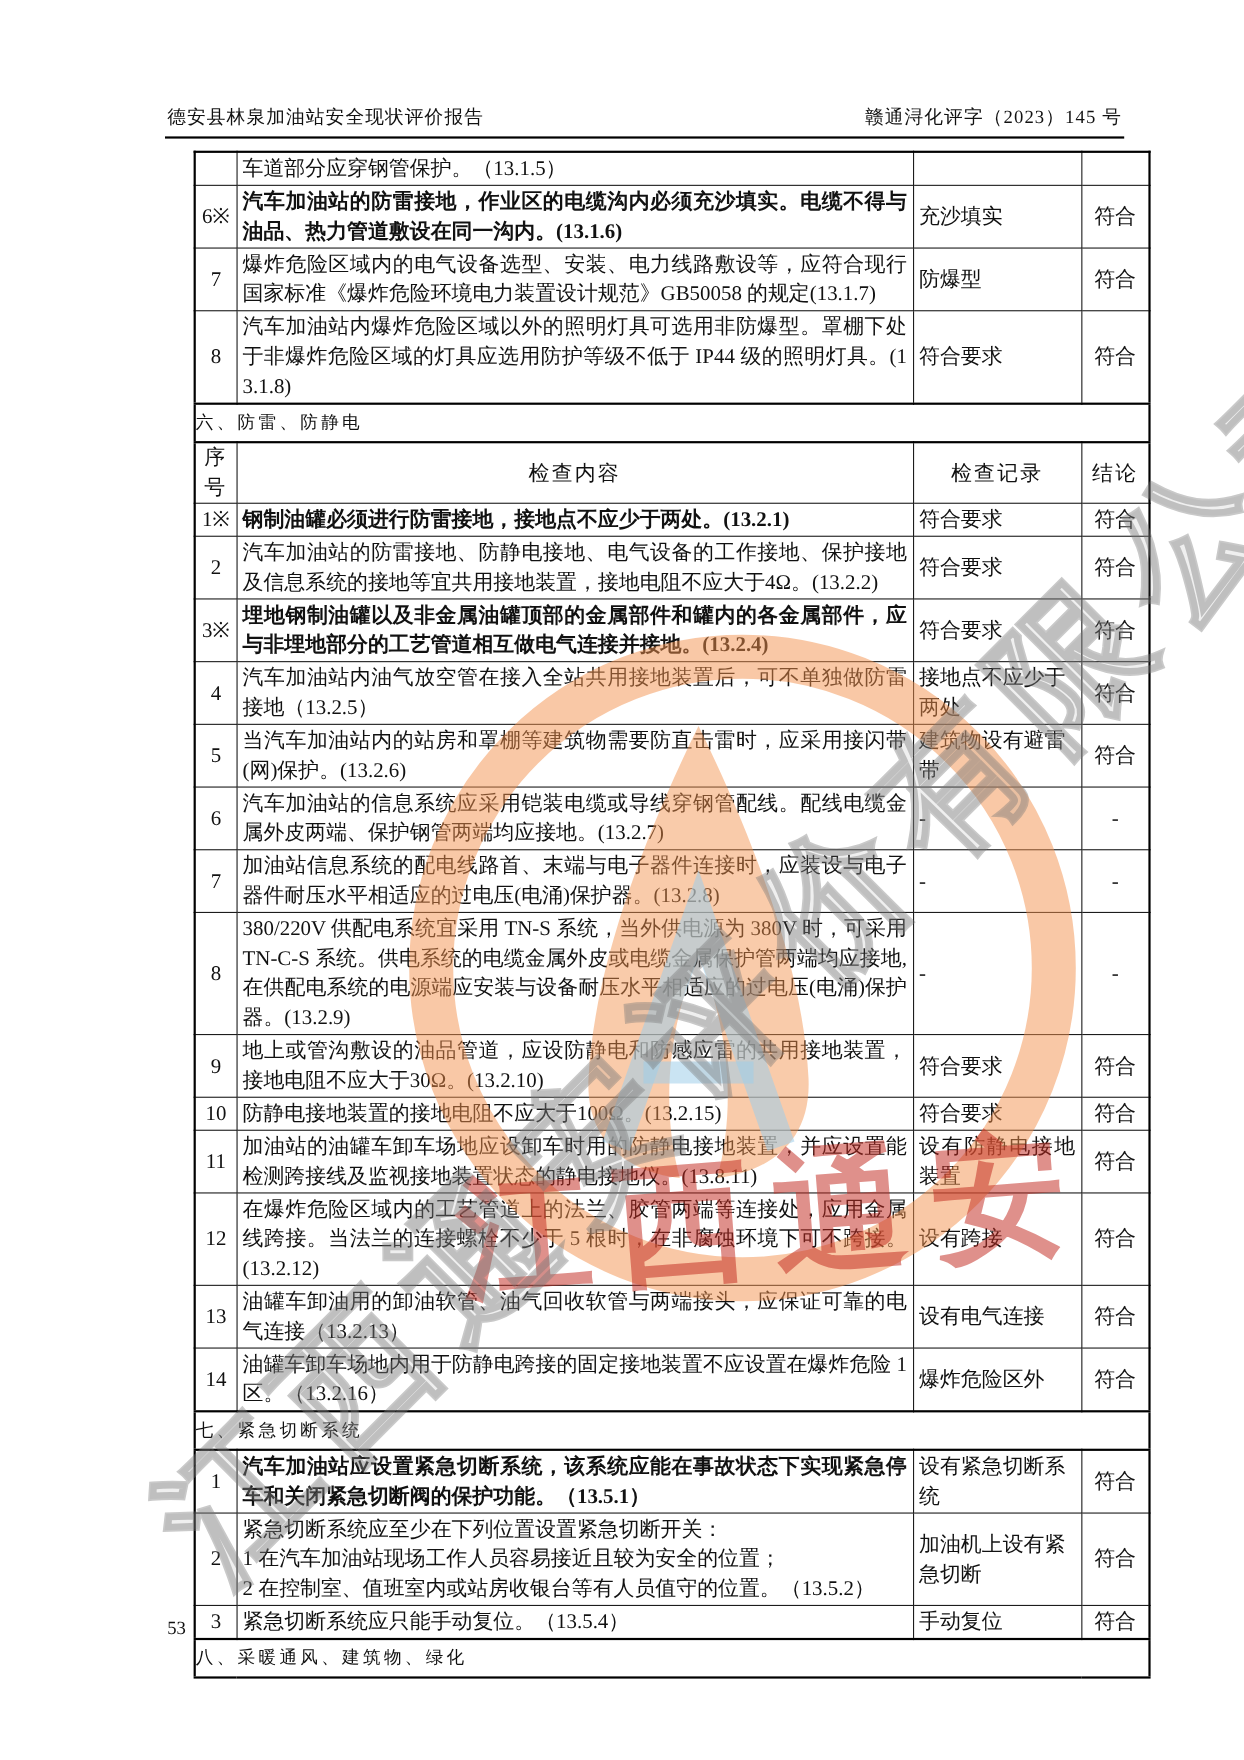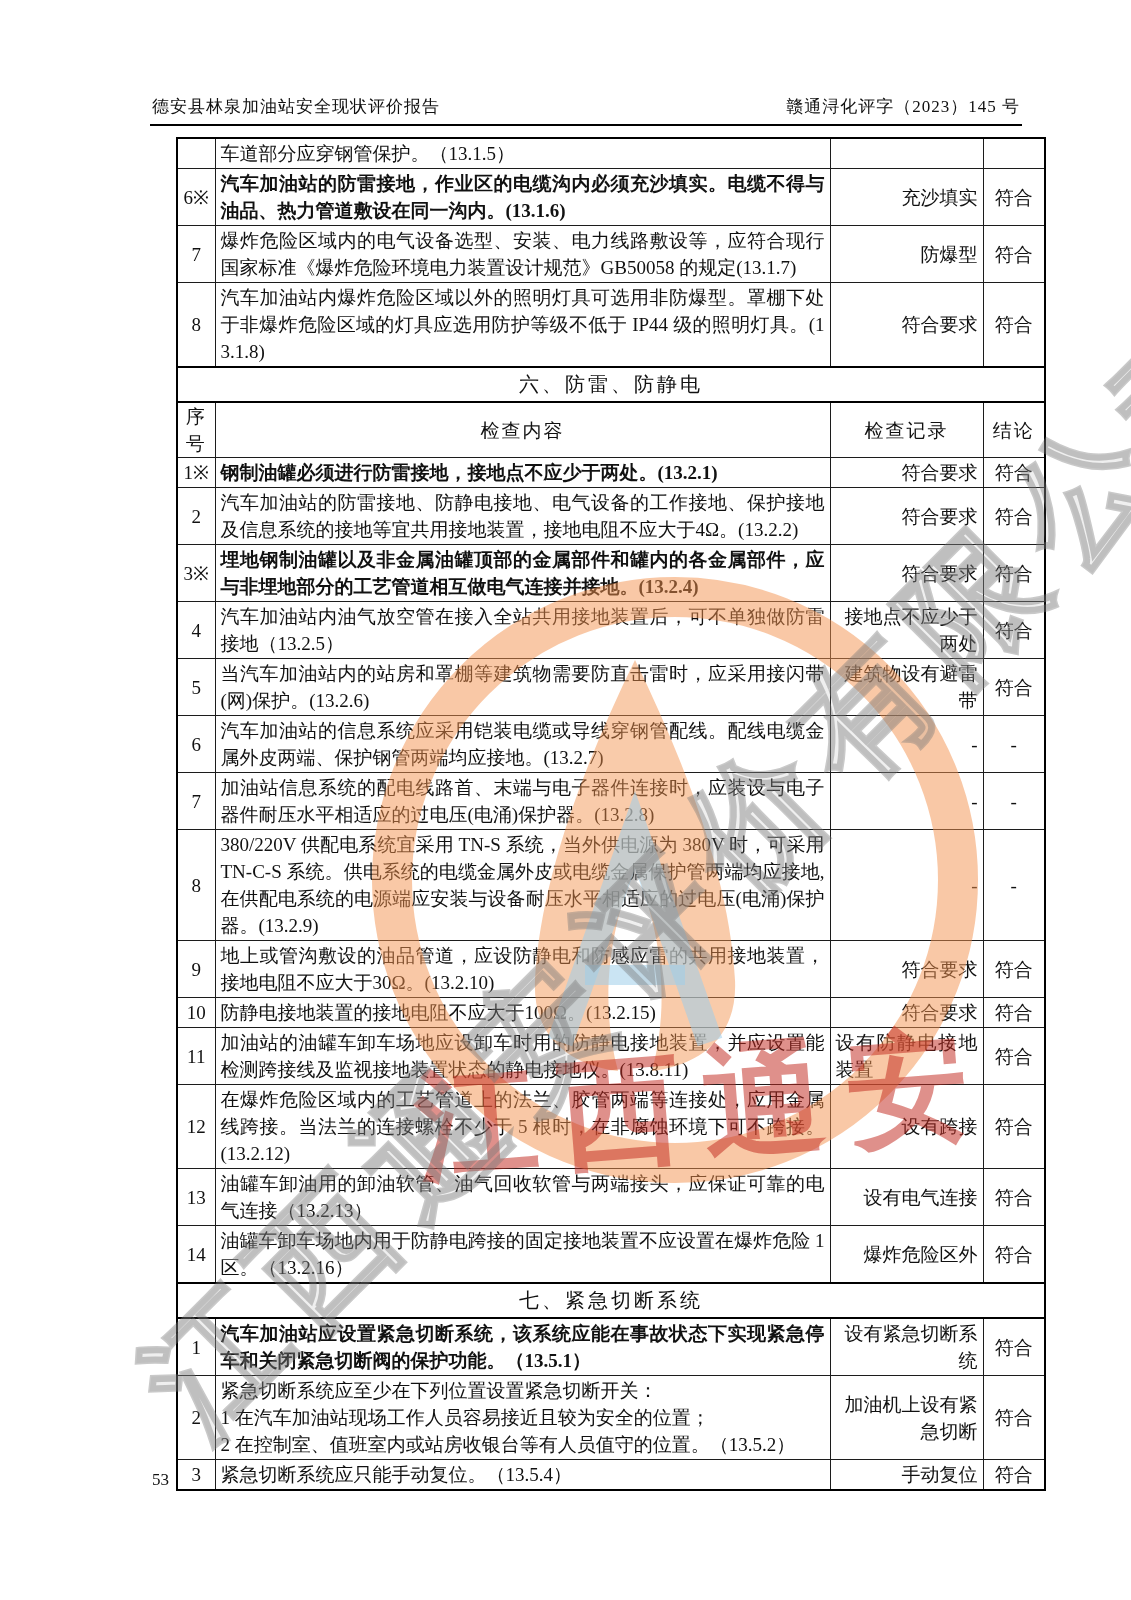--- a/index.html
+++ b/index.html
@@ -5,26 +5,26 @@
   html,body{margin:0;padding:0;background:#ffffff;}
   .page{position:relative;width:1131px;height:1600px;background:#fff;overflow:hidden;
         font-family:"Liberation Serif","DejaVu Serif",serif;color:#111;}
   .hdr{position:absolute;left:152px;top:95px;width:868px;display:flex;
        justify-content:space-between;font-size:17px;letter-spacing:1px;}
   .hdr-rule{position:absolute;left:150px;top:124px;width:872px;border-top:2.5px solid #000;}
   table{position:absolute;left:152px;top:137px;width:868px;border-collapse:collapse;
         table-layout:fixed;border:2px solid #000;background:transparent;margin-left:24px;}
   td,th{border:1px solid #1c1c1c;font-size:19px;line-height:27px;padding:1px 5px;
         font-weight:normal;vertical-align:middle;word-break:break-all;}
-  tr.section td{text-align:center;font-size:20px;letter-spacing:3px;padding:3px 0;
+  tr.section td{font-size:16px;letter-spacing:3px;padding:3px 0;
         border-top:2px solid #000;border-bottom:2px solid #000;}
   tr.headrow td{text-align:center;padding:0 2px;letter-spacing:2px;}
   td.seq{text-align:center;padding:1px 1px;}
   td.content{text-align:justify;white-space:pre-line;}
-  td.rec{text-align:right;}
+  td.rec{text-align:left;}
   td.rec.left{text-align:justify;text-align-last:left;font-family:Liberation Serif, serif;}
   td.res{text-align:center;}
   tr.boldrow td.content{font-weight:bold;}
   .footer{position:absolute;top:1470px;left:152px;width:1028px;text-align:left;font-size:17px;}
   
   .wm{position:absolute;left:0;top:0;width:1131px;height:1600px;pointer-events:none;z-index:6;}
   .wm-ring{position:absolute;left:372px;top:577px;width:526px;height:526px;border-radius:50%;
         border:40px solid rgba(243,146,77,0.50);}
   .wm-red{position:absolute;left:415px;top:1025px;font-size:122px;font-weight:bold;
         letter-spacing:22px;color:rgba(193,42,32,0.52);transform:rotate(-4.5deg);
@@ -186,20 +186,23 @@
 2 在控制室、值班室内或站房收银台等有人员值守的位置。（13.5.2）</td>
           <td class="rec">加油机上设有紧急切断</td>
           <td class="res">符合</td>
         </tr>
         <tr class="">
           <td class="seq">3</td>
           <td class="content">紧急切断系统应只能手动复位。（13.5.4）</td>
           <td class="rec">手动复位</td>
           <td class="res">符合</td>
         </tr>
+        <tr class="section">
+          <td colspan="4">八、采暖通风、建筑物、绿化</td>
+        </tr>
       </tbody>
   </table>
 
   <div class="wm">
     <div class="wm-ring"></div>
     <svg width="1131" height="1600" viewBox="0 0 1131 1600">
       <path d="M635 660 C 585 762 540 880 535 980 C 532 1042 576 1066 618 1071
                C 599 1000 610 928 635 868 C 660 928 671 1000 652 1071
                C 694 1066 738 1042 735 980 C 730 880 685 762 635 660 Z" fill="rgba(243,146,77,0.48)"></path>
       <path d="M560 1042 L635 830 L710 1042" fill="none" stroke="rgba(158,205,234,0.55)" stroke-width="26"></path>

